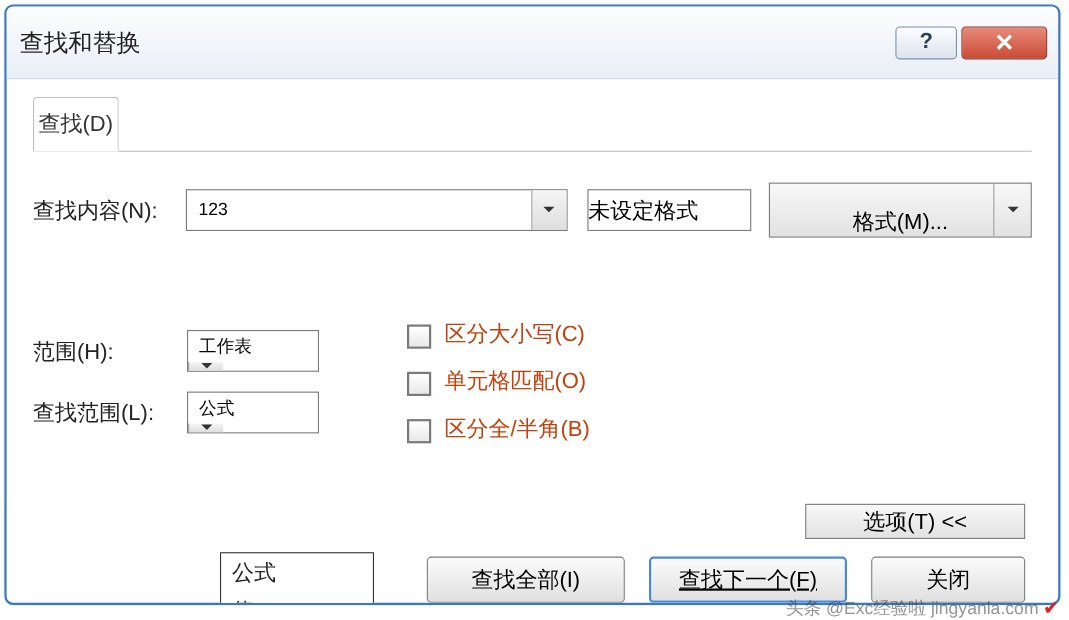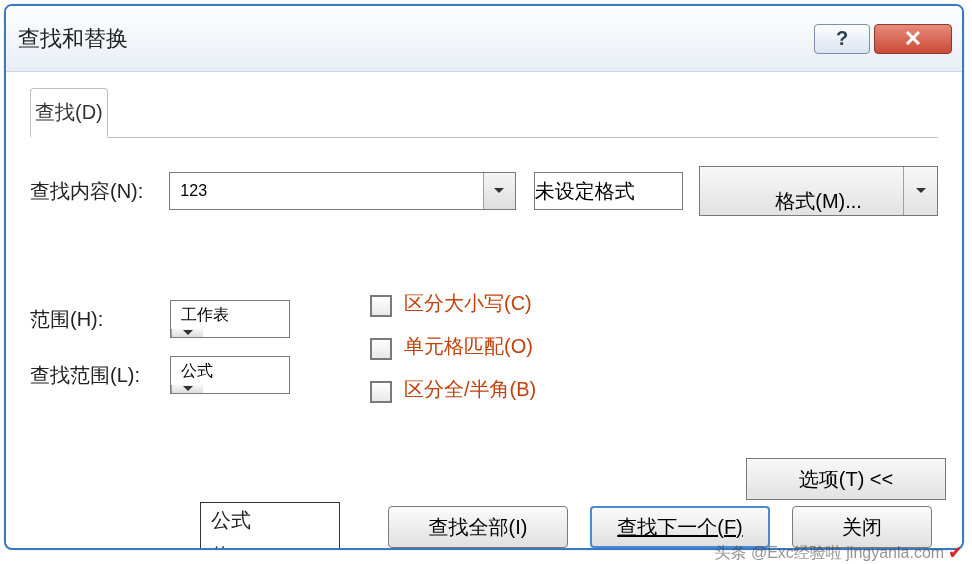--- a/index.html
+++ b/index.html
@@ -175,24 +175,24 @@
     }
     .cb {
       width: 22px;
       height: 22px;
       border: 2px solid #7a7a7a;
       margin-right: 12px;
       background: linear-gradient(#fff, #e8e8e8);
     }
     .options-btn {
       position: absolute;
-      right: 16px;
+      right: 30px;
       top: 386px;
       width: 200px;
-      height: 42px;
+      height: 32px;
       border: 1px solid #7a7a7a;
       background: linear-gradient(#f8f8f8, #e2e2e2);
       display: flex;
       align-items: center;
       justify-content: center;
       font-size: 20px;
     }
     .dropdown-popup {
       position: absolute;
       left: 194px;

